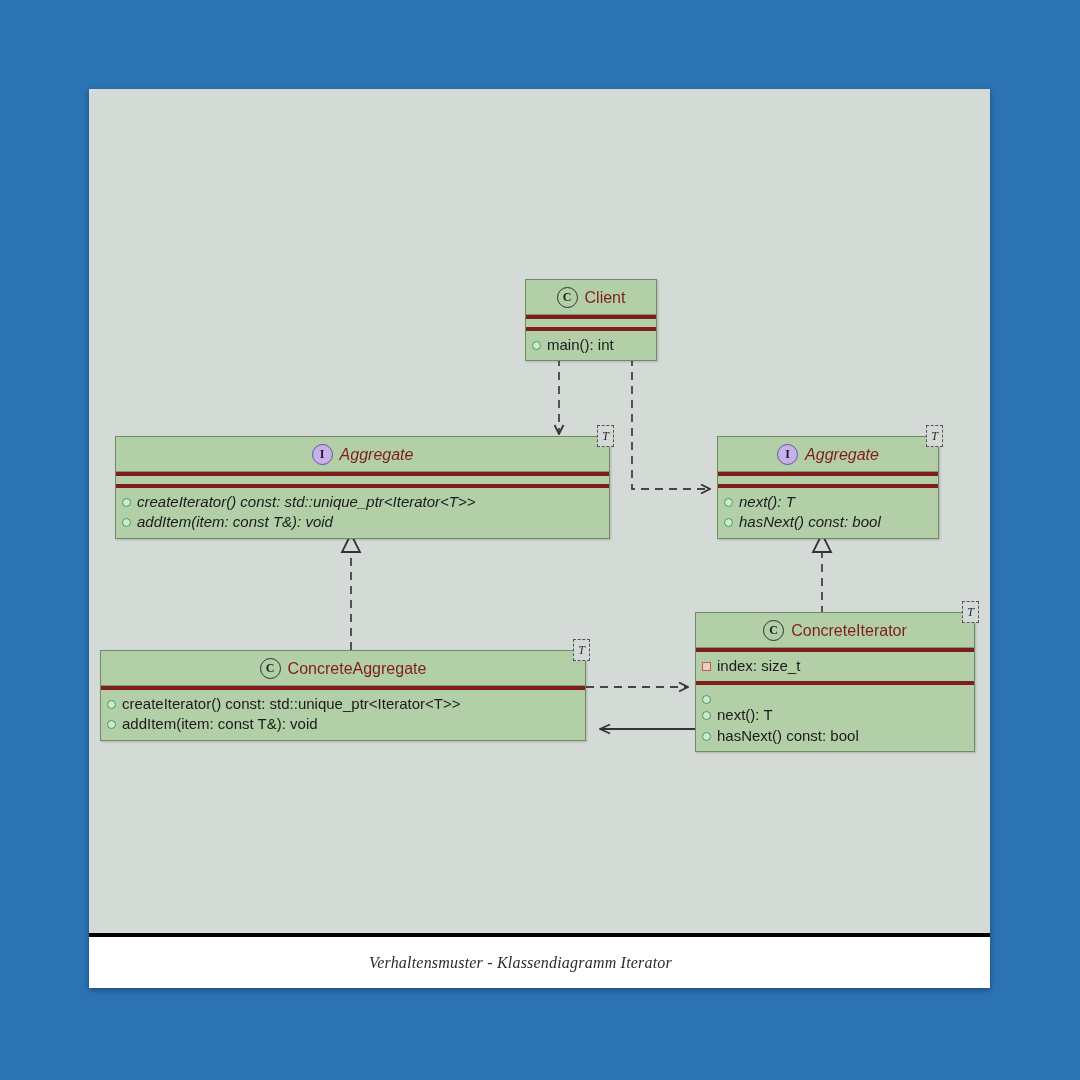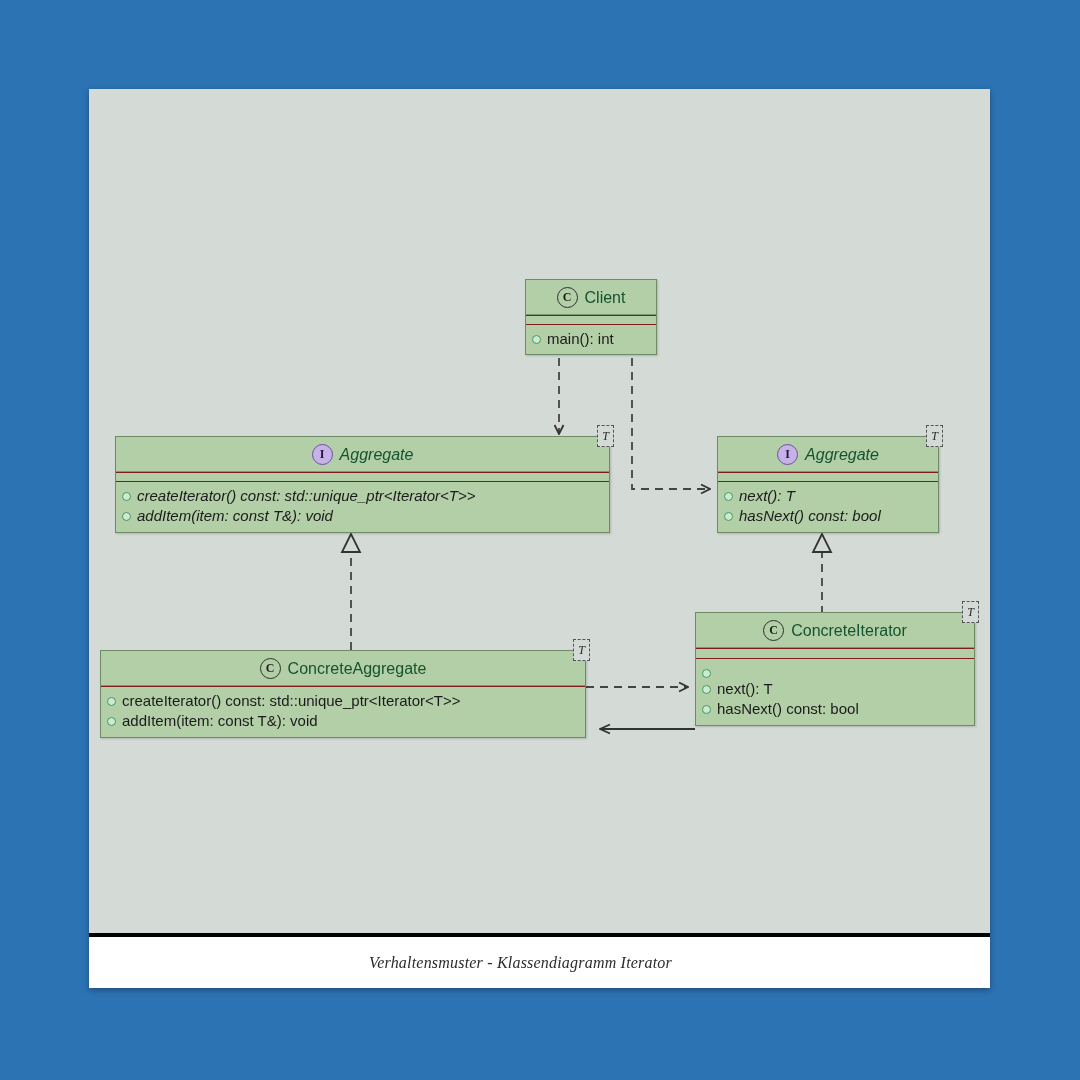--- a/index.html
+++ b/index.html
@@ -79,21 +79,21 @@
   .uml-header {
     display: flex;
     align-items: center;
     justify-content: center;
     gap: 7px;
     padding: 7px 8px 6px 8px;
     border-bottom: 1px solid #7d9a74;
   }
   .uml-title {
     font-size: 16px;
-    color: #14532d;
+    color: #7f1d1d;
     white-space: nowrap;
   }
   .italic .uml-title { font-style: italic; text-align: center; }
   .stereo-icon {
     width: 21px;
     height: 21px;
     border-radius: 50%;
     display: inline-flex;
     align-items: center;
     justify-content: center;
@@ -109,21 +109,21 @@
     font-family: "Liberation Serif", serif;
   }
   .stereo-icon.iface {
     border: 1.6px solid #6b4fa0;
     background: #c7b2e8;
     color: #241540;
     font-family: "Liberation Serif", serif;
   }
   .uml-compartment {
     padding: 4px 6px 5px 6px;
-    border-top: 1px solid #7f1d1d;
+    border-top: 4px solid #7f1d1d;
   }
   .uml-compartment.spacer {
     height: 8px;
     padding: 0;
   }
   .uml-member {
     display: flex;
     align-items: flex-start;
     gap: 6px;
     font-size: 15px;
@@ -282,20 +282,24 @@
       </div>
     </div>
 
     <div class="uml-box" style="left:606px; top:523px; width:280px;">
       <div class="tparam" style="left:266px; top:-12px;">T</div>
       <div class="uml-header">
         <span class="stereo-icon cls">C</span>
         <span class="uml-title">ConcreteIterator</span>
       </div>
       <div class="uml-compartment">
+        <div class="uml-member">
+          <span class="vis private"></span>
+          <span class="member-text">index: size_t</span>
+        </div>
       </div>
       <div class="uml-compartment">
         <div class="uml-member">
           <span class="vis public"></span>
         </div>
         <div class="uml-member">
           <span class="vis public"></span>
           <span class="member-text">next(): T</span>
         </div>
         <div class="uml-member">

